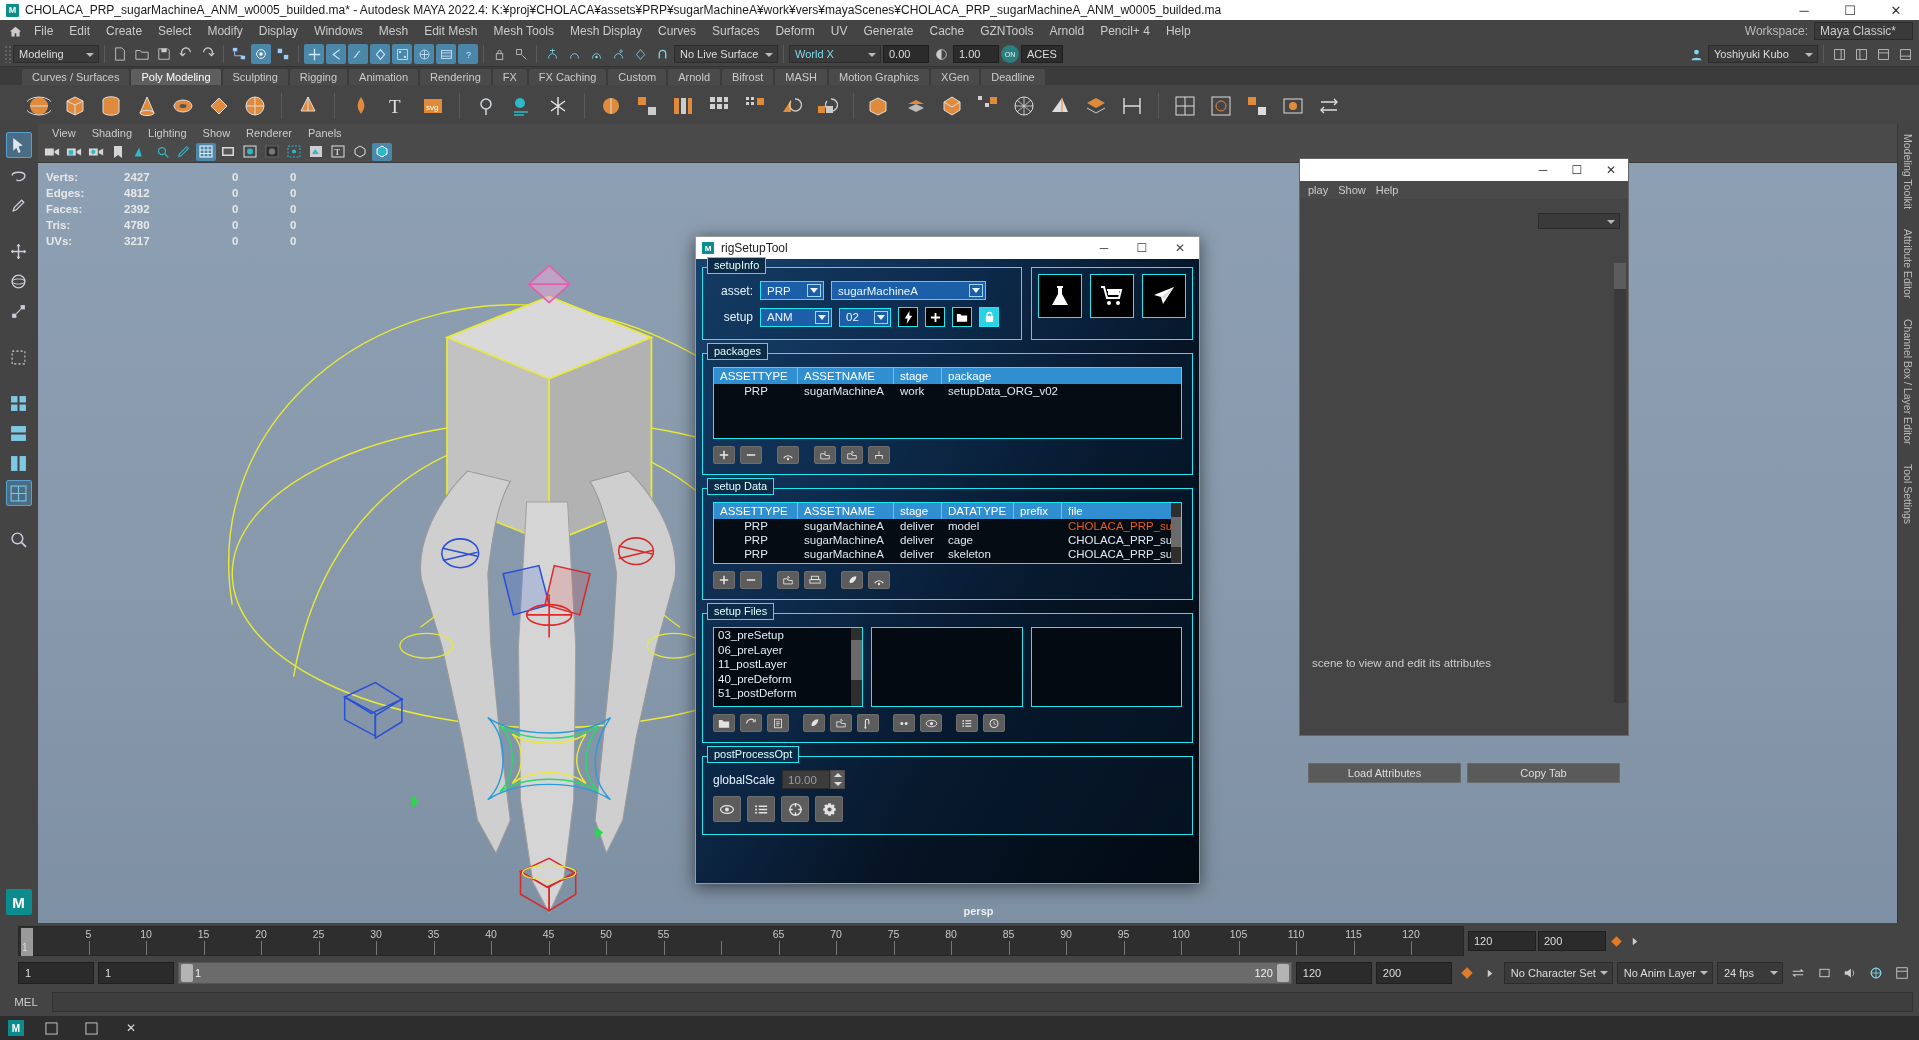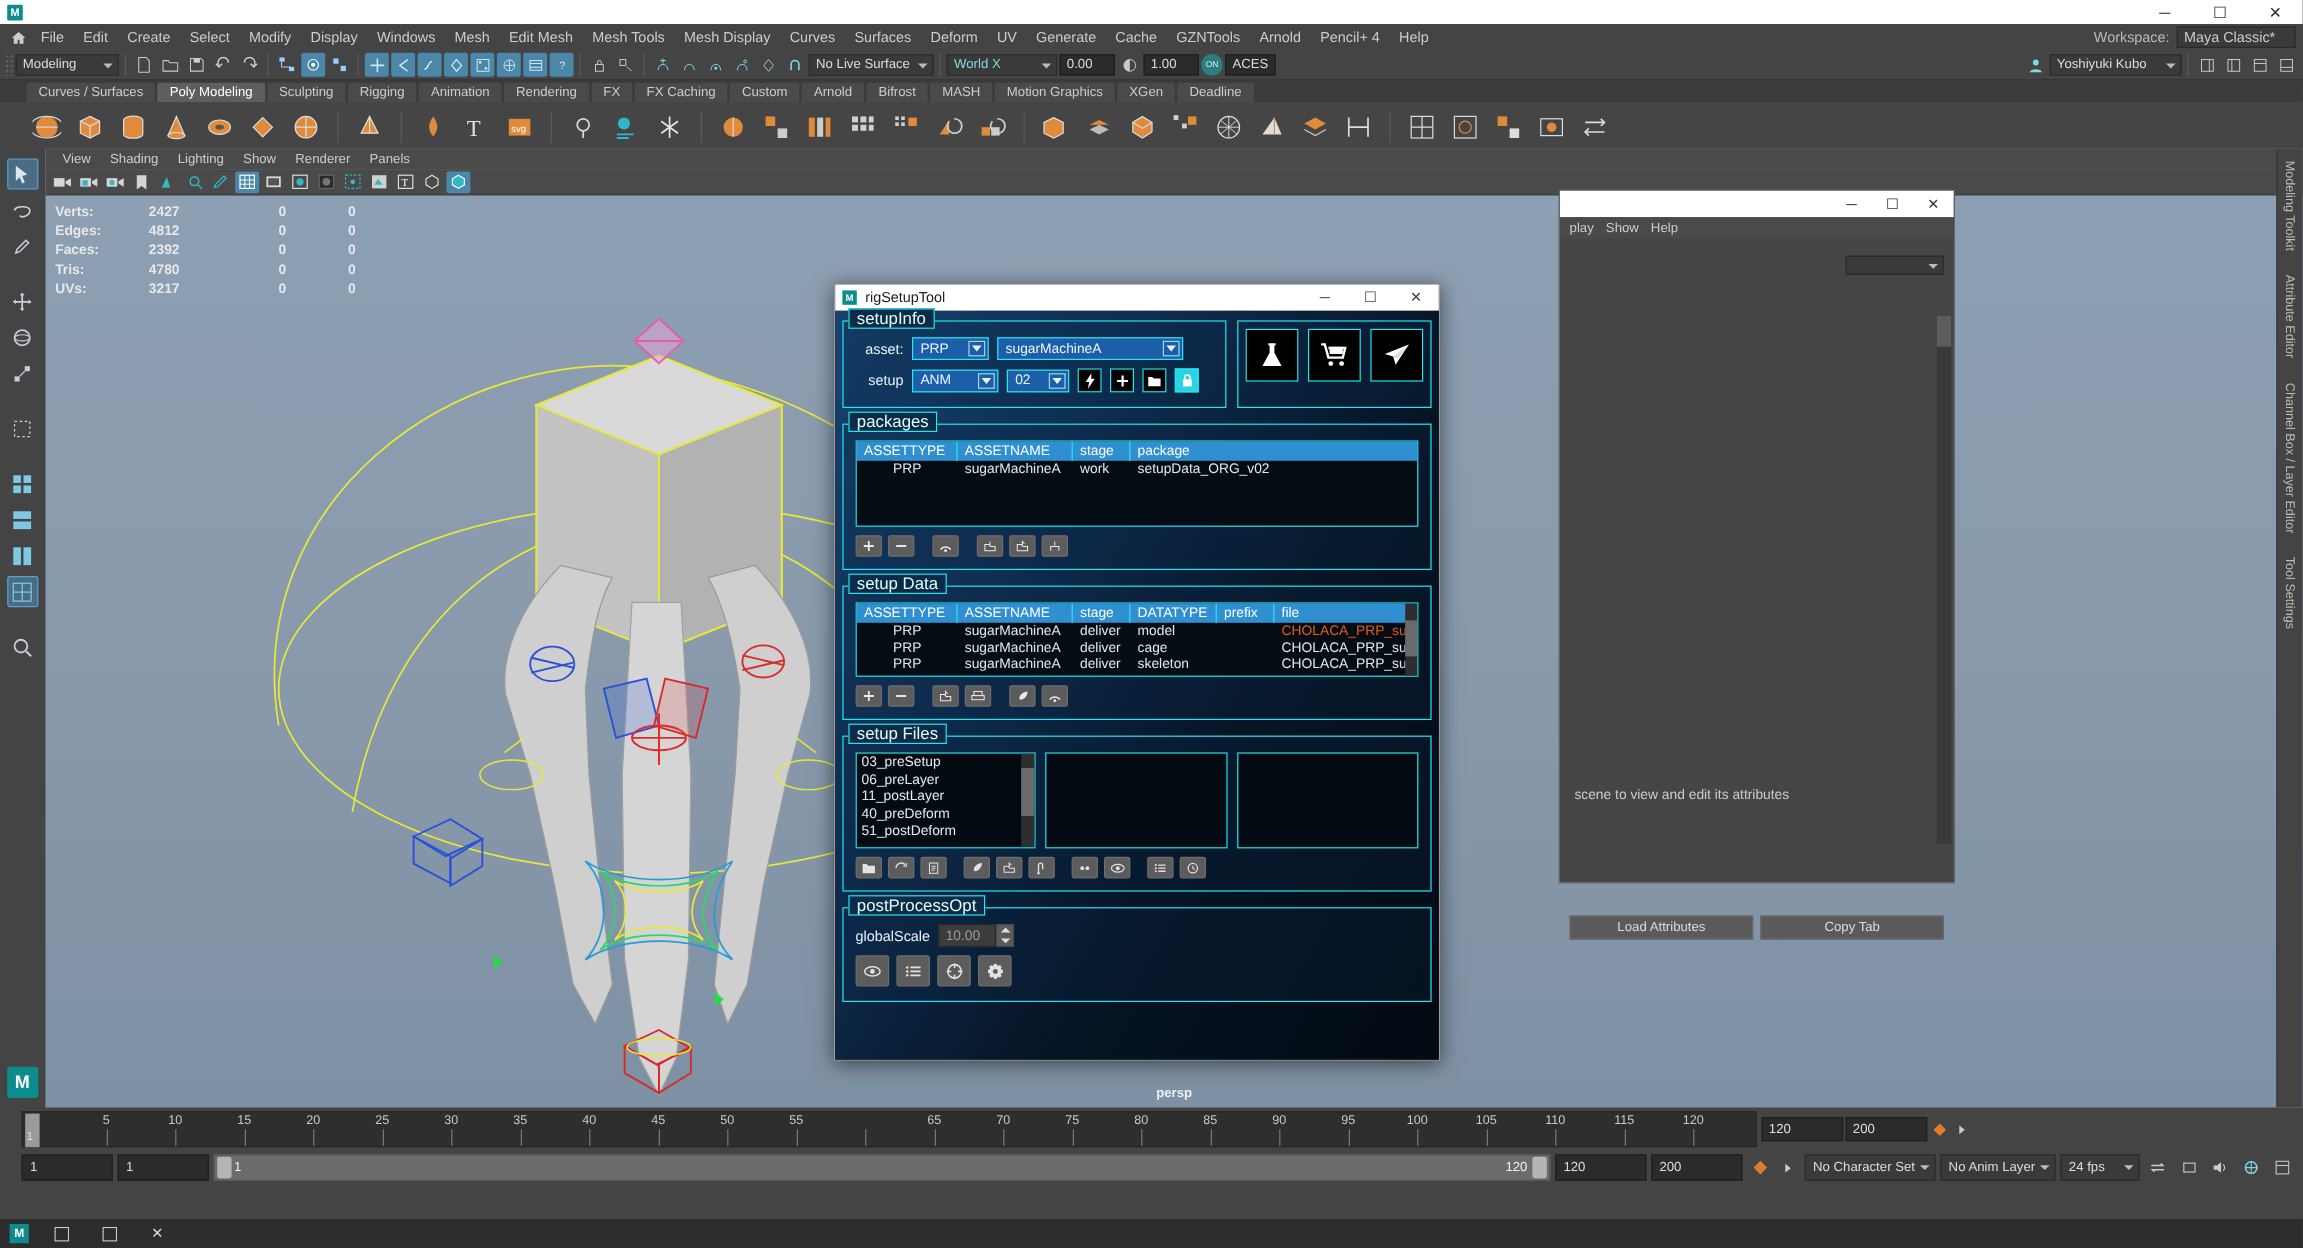--- a/index.html
+++ b/index.html
@@ -100,21 +100,21 @@
   #rigtitle .mlogo { width:12px;height:12px;background:#0c8c8c;color:#fff;font-size:8px;font-weight:bold;
       display:flex;align-items:center;justify-content:center;margin-right:7px;}
   #rigtitle .t { font-size:12px; color:#222; }
   #rigtitle .wb { margin-left:auto; display:flex; }
   #rigtitle .wb div { width:38px;height:22px;display:flex;align-items:center;justify-content:center;color:#444;font-size:12px;}
   #rigbody { position:absolute; top:22px; left:0; right:0; bottom:0;
       background: linear-gradient(120deg,#17426e 0%, #0e2c4e 32%, #061425 62%, #020a12 100%); padding:8px 6px; }
 
   .group { position:relative; border:1.5px solid #22e6f0; margin-bottom:13px; background:rgba(12,40,70,.25); }
   .glabel { position:absolute; left:4px; top:-11px; background:#0d2a46; border:1.5px solid #22e6f0;
-      padding:1px 6px; font-size:14px; color:#dff; line-height:13px; }
+      padding:1px 6px; font-size:11px; color:#dff; line-height:13px; }
   .gbody { padding:13px 10px 10px 10px; }
 
   .row { display:flex; align-items:center; gap:7px; margin-bottom:7px; }
   .rlabel { color:#e4f4ff; font-size:12px; width:40px; text-align:right; }
   .cybox { border:1.5px solid #22e6f0; background:#1c5fa8; color:#eaf6ff; height:19px; font-size:11.5px;
       display:flex; align-items:center; padding:0 18px 0 6px; position:relative; }
   .cybox .arrow { position:absolute; right:2px; top:2px; width:14px; height:13px; background:#1c5fa8;
       border:1px solid #9fd8ee; display:flex; align-items:center; justify-content:center; }
   .cybox .arrow:after{content:"";border-left:4px solid transparent;border-right:4px solid transparent;border-top:5px solid #eaf6ff;}
   .sqbtn { width:20px;height:20px;border:1.5px solid #22e6f0; background:#000;
@@ -183,20 +183,21 @@
 
   #taskbar { position:absolute; left:0; bottom:0; right:0; height:24px; background:#2d2d2d; display:flex; align-items:center; gap:14px; padding-left:8px;}
   #taskbar .tbi { width:26px;height:20px;display:flex;align-items:center;justify-content:center;color:#ddd;font-size:12px;}
   #taskbar .mlogo2{width:16px;height:16px;background:#0c8c8c;color:#fff;font-size:10px;font-weight:bold;display:flex;align-items:center;justify-content:center;}
 </style>
 </head>
 <body>
 
 <div id="titlebar">
   <div class="mlogo">M</div>
+  <div class="ttext">CHOLACA_PRP_sugarMachineA_ANM_w0005_builded.ma* - Autodesk MAYA 2022.4: K:¥proj¥CHOLACA¥assets¥PRP¥sugarMachineA¥work¥vers¥mayaScenes¥CHOLACA_PRP_sugarMachineA_ANM_w0005_builded.ma</div>
   <div class="wbtns">
     <div class="wbtn">─</div>
     <div class="wbtn">☐</div>
     <div class="wbtn close">✕</div>
   </div>
 </div>
 
 <div id="menubar">
   <div class="home">
     <svg width="13" height="13" viewBox="0 0 16 16">
@@ -1458,20 +1459,24 @@
         </svg>
       </div>
     <div class="pbbtn" style="height:22px;width:22px">
         <svg width="14" height="14" viewBox="0 0 16 16">
           <rect x="2" y="2" width="12" height="12" fill="none" stroke="#ccc"></rect>
           <path d="M2 6h12" stroke="#ccc"></path>
         </svg>
       </div>
   </div>
 
+  <div id="melrow">
+    <div class="mlbl">MEL</div>
+    <div id="melfield"></div>
+  </div>
 
   <div id="taskbar">
     <div class="mlogo2">M</div>
     <div class="tbi">
         <svg width="13" height="13" viewBox="0 0 14 14">
           <rect x="1" y="1" width="12" height="12" fill="none" stroke="#ccc"></rect>
         </svg>
       </div>
     <div class="tbi">
         <svg width="13" height="13" viewBox="0 0 14 14">

